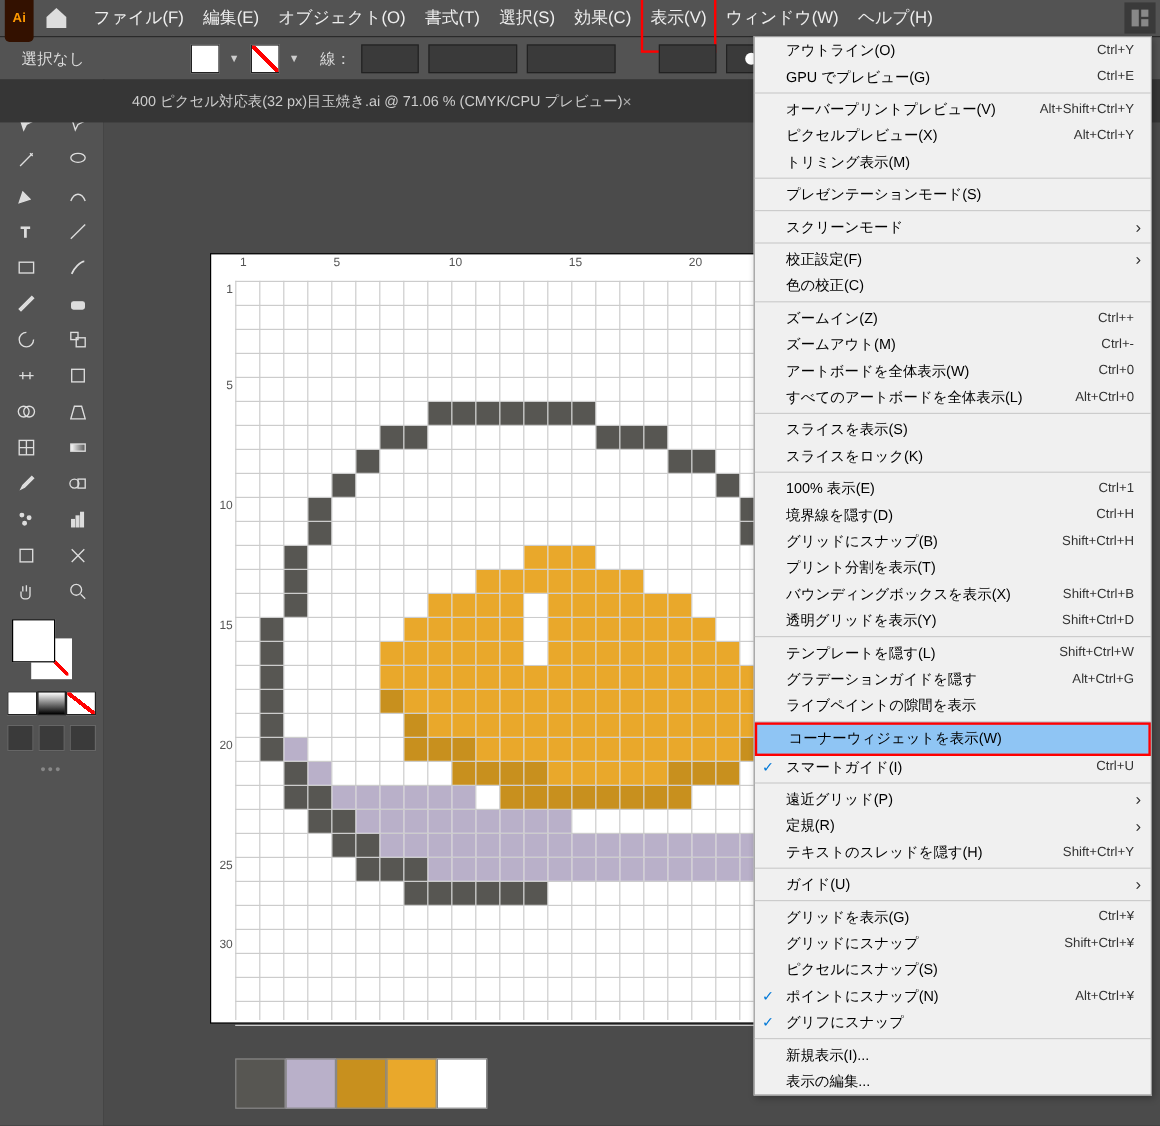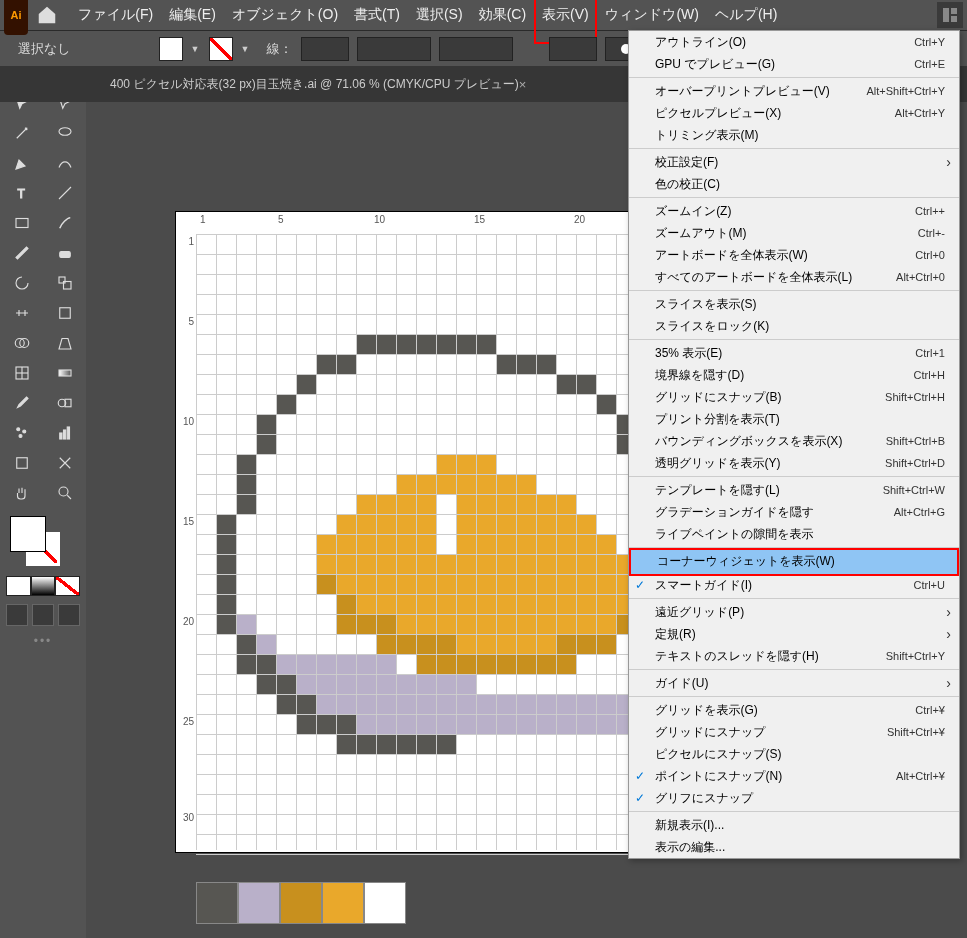--- a/index.html
+++ b/index.html
@@ -303,21 +303,21 @@
   <span style="left:278px">15</span>
   <span style="left:378px">20</span>
  </div>
  <div class="ruler-v">
   <span style="top:2px">1</span>
   <span style="top:82px">5</span>
   <span style="top:182px">10</span>
   <span style="top:282px">15</span>
   <span style="top:382px">20</span>
   <span style="top:482px">25</span>
-  <span style="top:578px">30</span>
+  <span style="top:548px">30</span>
  </div>
  <div class="grid" id="grid">
       <div class="grid-line" style="left: 0px; right: 0px; top: 0px; height: 1px;"></div>
       <div class="grid-line" style="top: 0px; bottom: 0px; left: 0px; width: 1px;"></div>
       <div class="grid-line" style="left: 0px; right: 0px; top: 20px; height: 1px;"></div>
       <div class="grid-line" style="top: 0px; bottom: 0px; left: 20px; width: 1px;"></div>
       <div class="grid-line" style="left: 0px; right: 0px; top: 40px; height: 1px;"></div>
       <div class="grid-line" style="top: 0px; bottom: 0px; left: 40px; width: 1px;"></div>
       <div class="grid-line" style="left: 0px; right: 0px; top: 60px; height: 1px;"></div>
       <div class="grid-line" style="top: 0px; bottom: 0px; left: 60px; width: 1px;"></div>
@@ -629,20 +629,26 @@
       <span>オーバープリントプレビュー(V)</span>
       <span class="sc">Alt+Shift+Ctrl+Y</span>
     </div>
     <div class="dd-item">
       <span>ピクセルプレビュー(X)</span>
       <span class="sc">Alt+Ctrl+Y</span>
     </div>
     <div class="dd-item sep-after">
       <span>トリミング表示(M)</span>
     </div>
+    <div class="dd-item sep-after">
+      <span>プレゼンテーションモード(S)</span>
+    </div>
+    <div class="dd-item sep-after sub">
+      <span>スクリーンモード</span>
+    </div>
     <div class="dd-item sub">
       <span>校正設定(F)</span>
     </div>
     <div class="dd-item sep-after">
       <span>色の校正(C)</span>
     </div>
     <div class="dd-item">
       <span>ズームイン(Z)</span>
       <span class="sc">Ctrl++</span>
     </div>
@@ -658,21 +664,21 @@
       <span>すべてのアートボードを全体表示(L)</span>
       <span class="sc">Alt+Ctrl+0</span>
     </div>
     <div class="dd-item">
       <span>スライスを表示(S)</span>
     </div>
     <div class="dd-item sep-after">
       <span>スライスをロック(K)</span>
     </div>
     <div class="dd-item">
-      <span>35% 表示(E)</span>
+      <span>100% 表示(E)</span>
       <span class="sc">Ctrl+1</span>
     </div>
     <div class="dd-item">
       <span>境界線を隠す(D)</span>
       <span class="sc">Ctrl+H</span>
     </div>
     <div class="dd-item">
       <span>グリッドにスナップ(B)</span>
       <span class="sc">Shift+Ctrl+H</span>
     </div>

